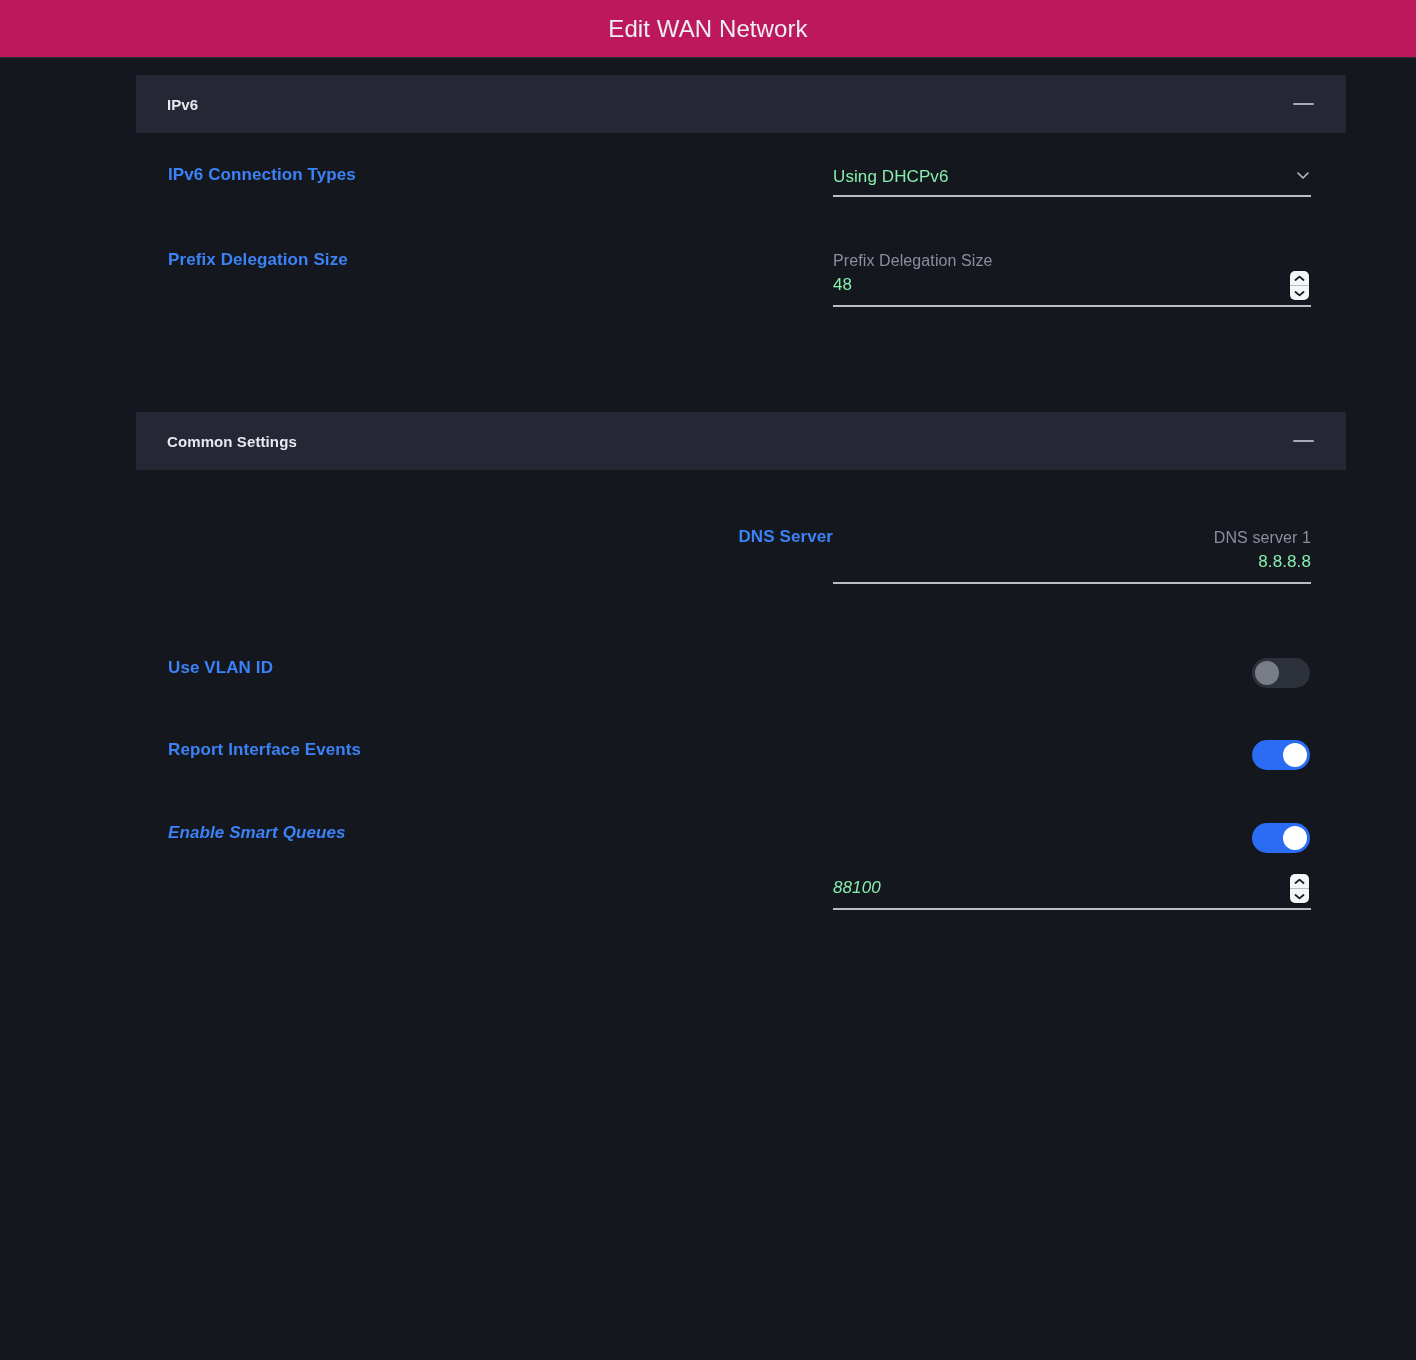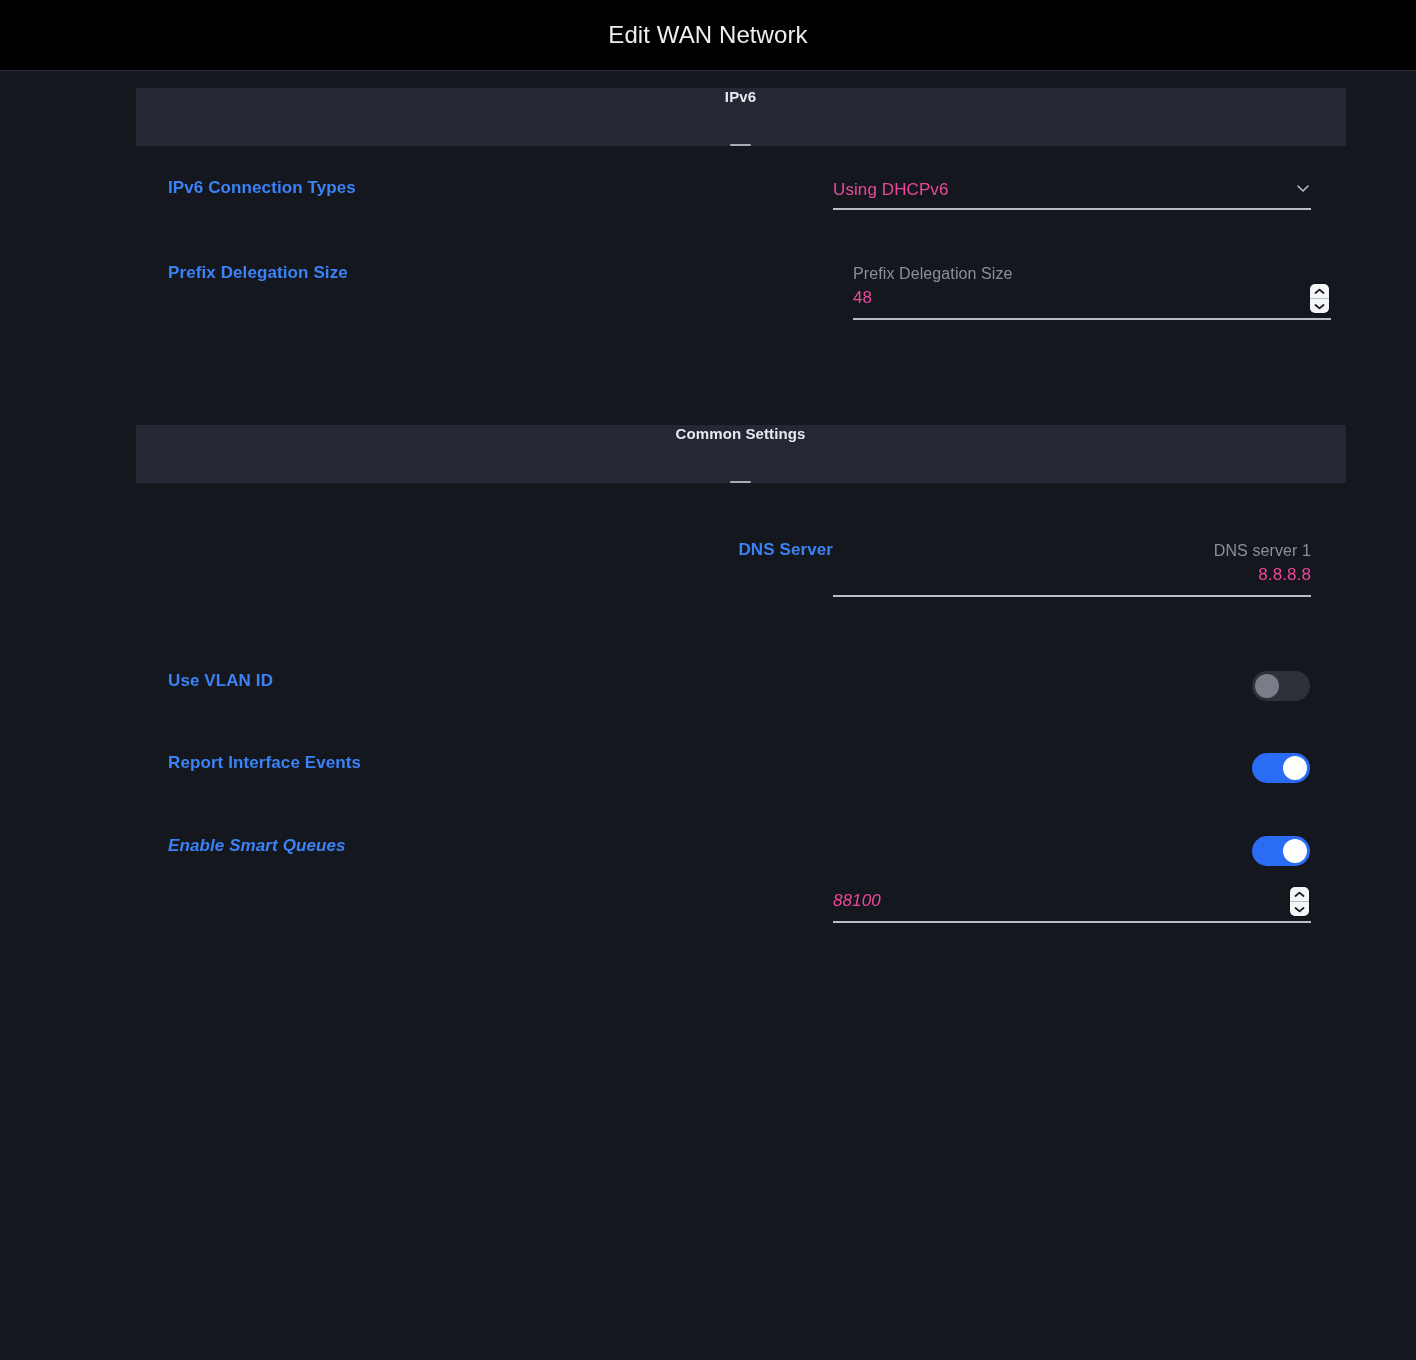--- a/index.html
+++ b/index.html
@@ -8,22 +8,22 @@
   html, body {
     width: 1416px;
     height: 1360px;
     background: #15171f;
     font-family: "Liberation Sans", sans-serif;
     overflow: hidden;
   }
 
   
   .titlebar {
-    height: 71px;
-    background: #000000;
+    height: 58px;
+    background: #be185d;
     border-bottom: 1px solid #2a2d38;
     display: flex;
     align-items: center;
     justify-content: center;
   }
   .titlebar-text {
     font-size: 24px;
     color: #eceef2;
     letter-spacing: 0.1px;
   }
@@ -36,21 +36,20 @@
   
   .section-header {
     margin-left: 136px;
     width: 1210px;
     height: 58px;
     background: #252834;
     display: flex;
     align-items: center;
     padding: 0 32px 0 31px;
     justify-content: space-between;
-    flex-direction: column;
   }
   .section-title {
     font-size: 15px;
     font-weight: 600;
     color: #e7e9ee;
     letter-spacing: 0.1px;
   }
   .collapse-icon {
     width: 21px;
     height: 2px;
@@ -78,21 +77,21 @@
     color: #3b82f6;
     letter-spacing: 0.1px;
   }
   .row-control {
     flex: 1;
     min-width: 0;
   }
 
   .r-ipv6-conn { padding-top: 32px; }
   .r-ipv6-conn .row-label { padding-top: 0; }
-  .r-prefix { padding-top: 53px; padding-bottom: 0; gap: 20px; }
+  .r-prefix { padding-top: 53px; padding-bottom: 0; }
   .r-dns { padding-top: 57px; text-align: right; }
   .r-vlan { padding-top: 74px; }
   .r-report { padding-top: 52px; }
   .r-smart { padding-top: 53px; font-style: italic; }
 
   
   .field {
     position: relative;
     border-bottom: 2px solid #b9bdc8;
     width: 478px;
@@ -103,21 +102,21 @@
   .field-label {
     display: block;
     font-size: 16px;
     color: #8b8f9c;
     line-height: 22px;
     letter-spacing: 0.1px;
   }
   .field-value {
     display: block;
     font-size: 17px;
-    color: #ec4899;
+    color: #86efac;
     line-height: 26px;
     letter-spacing: 0.1px;
   }
 
   .field.no-label { padding-bottom: 6px; }
   .field.no-label .field-value { line-height: 24px; }
 
   
   .chevron-down {
     position: absolute;

